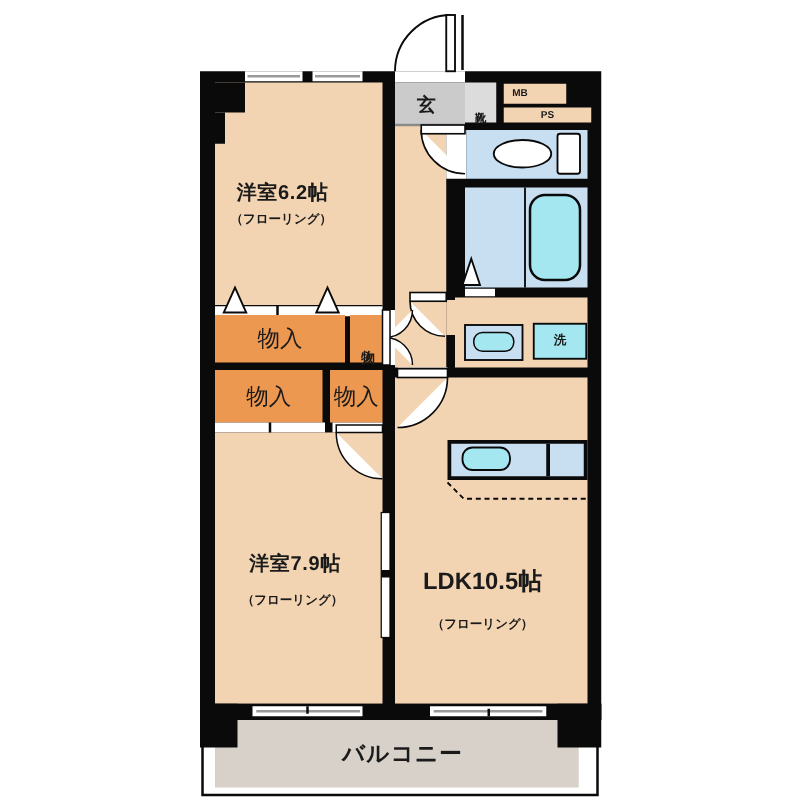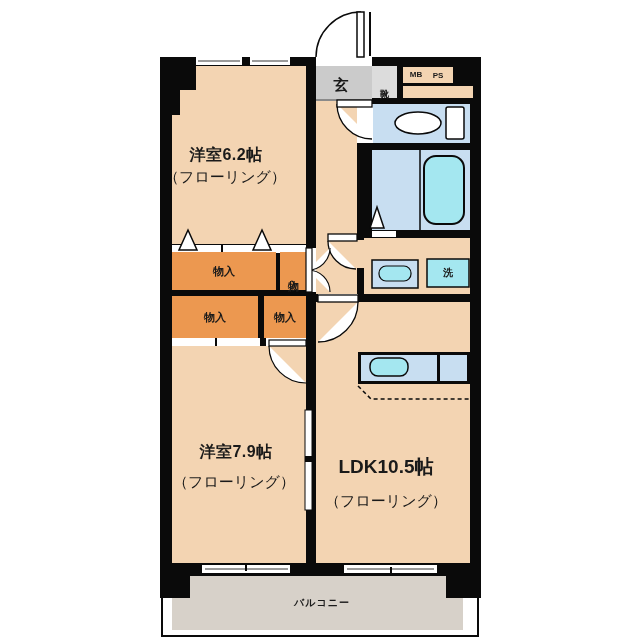--- a/index.html
+++ b/index.html
@@ -14,23 +14,23 @@
   .closet{background:#ec9850;}
   .entrance{background:#cbcbcb;}
   .water{background:#c8def1;}
   .balconyfloor{background:#d7d1c9;}
   .white{background:#ffffff;}
   .lbl{
     position:absolute;color:#1a1a1a;white-space:nowrap;
     transform:translate(-50%,-50%);text-align:center;line-height:1;
   }
   .room-name{font-size:16px;font-weight:600;letter-spacing:0.5px;}
-  .floor-note{font-size:15px;font-weight:400;}
+  .floor-note{font-size:10px;font-weight:700;}
   .ldk-name{font-size:19px;font-weight:600;}
-  .closet-lbl{font-size:11px;font-weight:700;}
+  .closet-lbl{font-size:18px;font-weight:400;}
   .vtext{writing-mode:vertical-rl;text-orientation:upright;transform:translate(-50%,-50%);line-height:1;}
   .small-lbl{font-size:8px;font-weight:700;}
   svg{position:absolute;left:0;top:0;}
 </style>
 </head>
 <body>
 
 <div class="abs wall" style="left:160px;top:57px;width:321px;height:519px;"></div>
 
 <div class="abs floor" style="left:172px;top:66px;width:134px;height:178px;"></div>
@@ -184,17 +184,17 @@
 
 <div class="lbl closet-lbl" style="left:224px;top:271px;">物入</div>
 <div class="lbl vtext" style="left:293px;top:271px;font-size:11px;font-weight:700;">物入</div>
 <div class="lbl closet-lbl" style="left:215px;top:317px;">物入</div>
 <div class="lbl closet-lbl" style="left:285px;top:317px;">物入</div>
 
 <div class="lbl" style="left:341px;top:84px;font-size:15px;font-weight:600;">玄</div>
 <div class="lbl vtext" style="left:384px;top:82px;font-size:9px;font-weight:700;">靴入</div>
 
 <div class="lbl small-lbl" style="left:416px;top:75px;">MB</div>
-<div class="lbl small-lbl" style="left:438px;top:76px;">PS</div>
+<div class="lbl small-lbl" style="left:438px;top:92px;">PS</div>
 
 <div class="lbl" style="left:448px;top:273px;font-size:10px;font-weight:700;">洗</div>
 
-<div class="lbl" style="left:322px;top:603px;font-size:10px;font-weight:600;letter-spacing:1px;">バルコニー</div>
+<div class="lbl" style="left:322px;top:603px;font-size:18px;font-weight:600;letter-spacing:1px;">バルコニー</div>
 
 </body></html>

